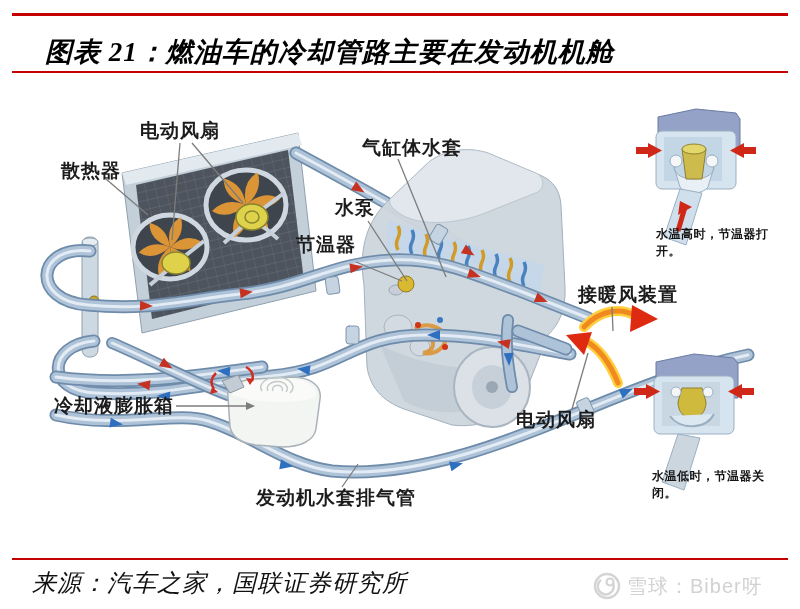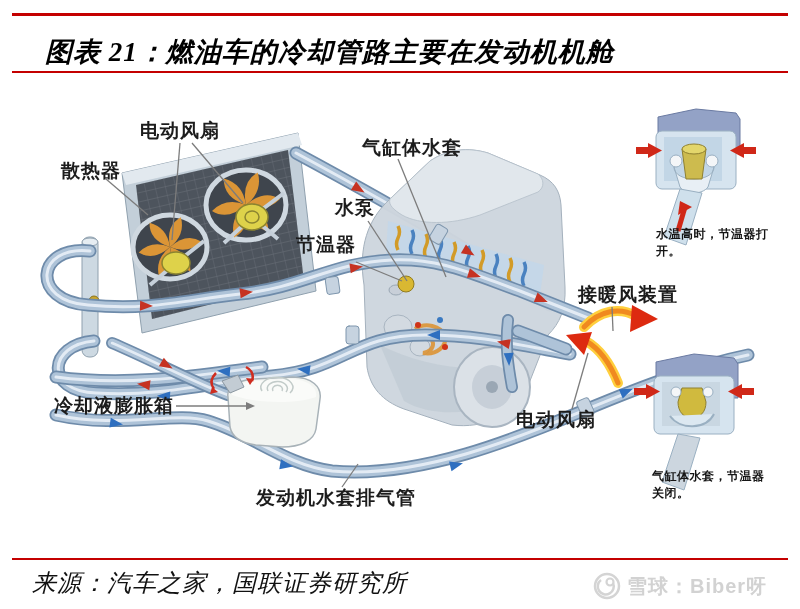--- a/index.html
+++ b/index.html
@@ -19,21 +19,21 @@
       font-size:27px;font-weight:bold;font-style:italic;color:#000;letter-spacing:1px;white-space:nowrap;}
   .figure{position:absolute;left:0;top:95px;width:676px;height:460px;}
   .figure svg{position:absolute;left:0;top:0;}
   .dlabel{position:absolute;font-size:19px;font-weight:700;color:var(--label-ink);
       letter-spacing:1px;white-space:nowrap;line-height:1;}
   .caption{position:absolute;width:114px;font-size:12px;font-weight:700;color:#151515;
       line-height:1.38;letter-spacing:.5px;}
   .source{position:absolute;left:32px;top:567px;font-family:"Liberation Serif","DejaVu Serif",serif;
       font-style:italic;font-size:24px;color:#111;letter-spacing:1px;}
   .watermark{position:absolute;left:592px;top:571px;display:flex;align-items:center;gap:5px;}
-  .watermark .wm-text{font-size:20px;font-weight:700;color:var(--watermark-gray);
+  .watermark .wm-text{font-size:20px;font-weight:400;color:var(--watermark-gray);
       letter-spacing:1px;text-shadow:1px 1px 0 #ffffff;}
 </style>
 </head>
 <body>
 
 <div class="page">
 
   <div class="rule top"></div>
   <h1 class="figure-title">图表 21：燃油车的冷却管路主要在发动机机舱</h1>
   <div class="rule mid"></div>
@@ -269,21 +269,21 @@
     <div class="dlabel" style="left:61px;top:66px">散热器</div>
     <div class="dlabel" style="left:362px;top:43px">气缸体水套</div>
     <div class="dlabel" style="left:335px;top:103px">水泵</div>
     <div class="dlabel" style="left:296px;top:140px">节温器</div>
     <div class="dlabel" style="left:578px;top:190px">接暖风装置</div>
     <div class="dlabel" style="left:516px;top:315px">电动风扇</div>
     <div class="dlabel" style="left:54px;top:301px">冷却液膨胀箱</div>
     <div class="dlabel" style="left:256px;top:393px">发动机水套排气管</div>
 
     <div class="caption" style="left:656px;top:131px">水温高时，节温器打开。</div>
-    <div class="caption" style="left:652px;top:373px">气缸体水套，节温器关闭。</div>
+    <div class="caption" style="left:652px;top:373px">水温低时，节温器关闭。</div>
   </div>
 
   <div class="rule bot"></div>
   <div class="source">来源：汽车之家，国联证券研究所</div>
 
   <div class="watermark">
     <svg width="30" height="30" viewBox="0 0 30 30">
       <circle cx="15" cy="15" r="12" fill="none" stroke="#d4d4d4" stroke-width="2.5"></circle>
       <path d="M9,9 a8,8 0 1,0 12,3" fill="none" stroke="#d4d4d4" stroke-width="2.5"></path>
       <circle cx="18" cy="11" r="3.5" fill="none" stroke="#d4d4d4" stroke-width="2.2"></circle>

